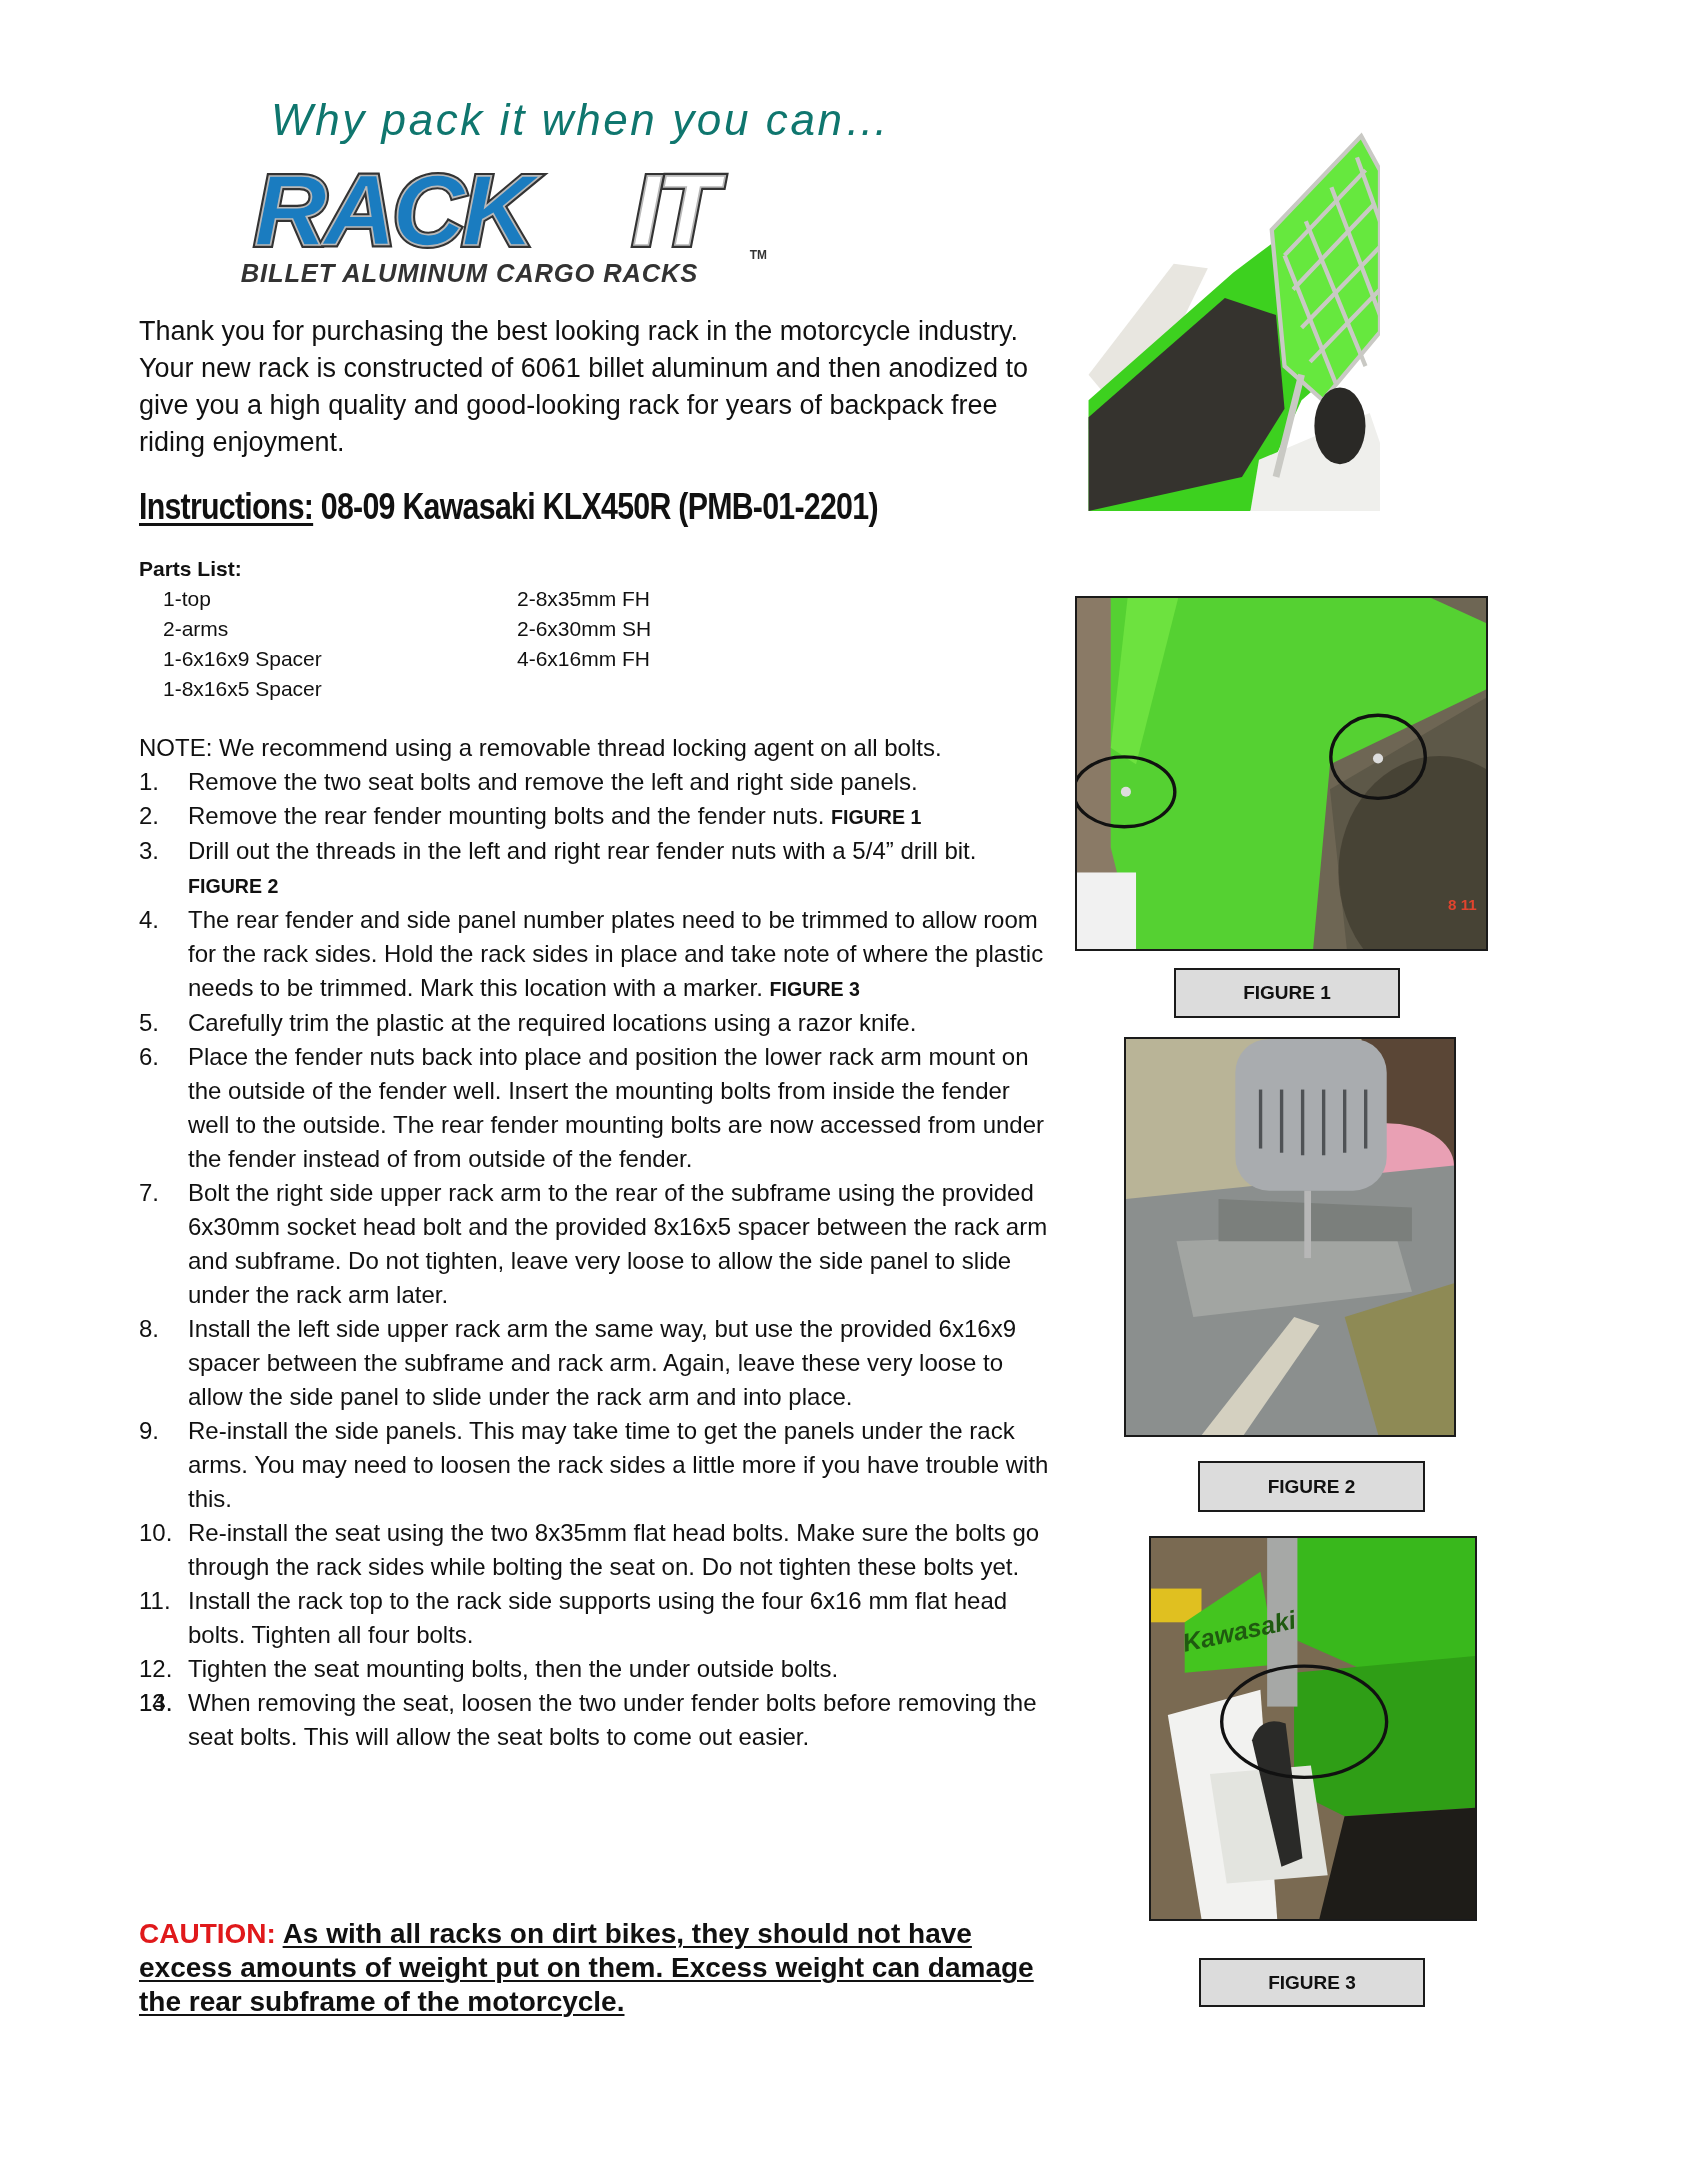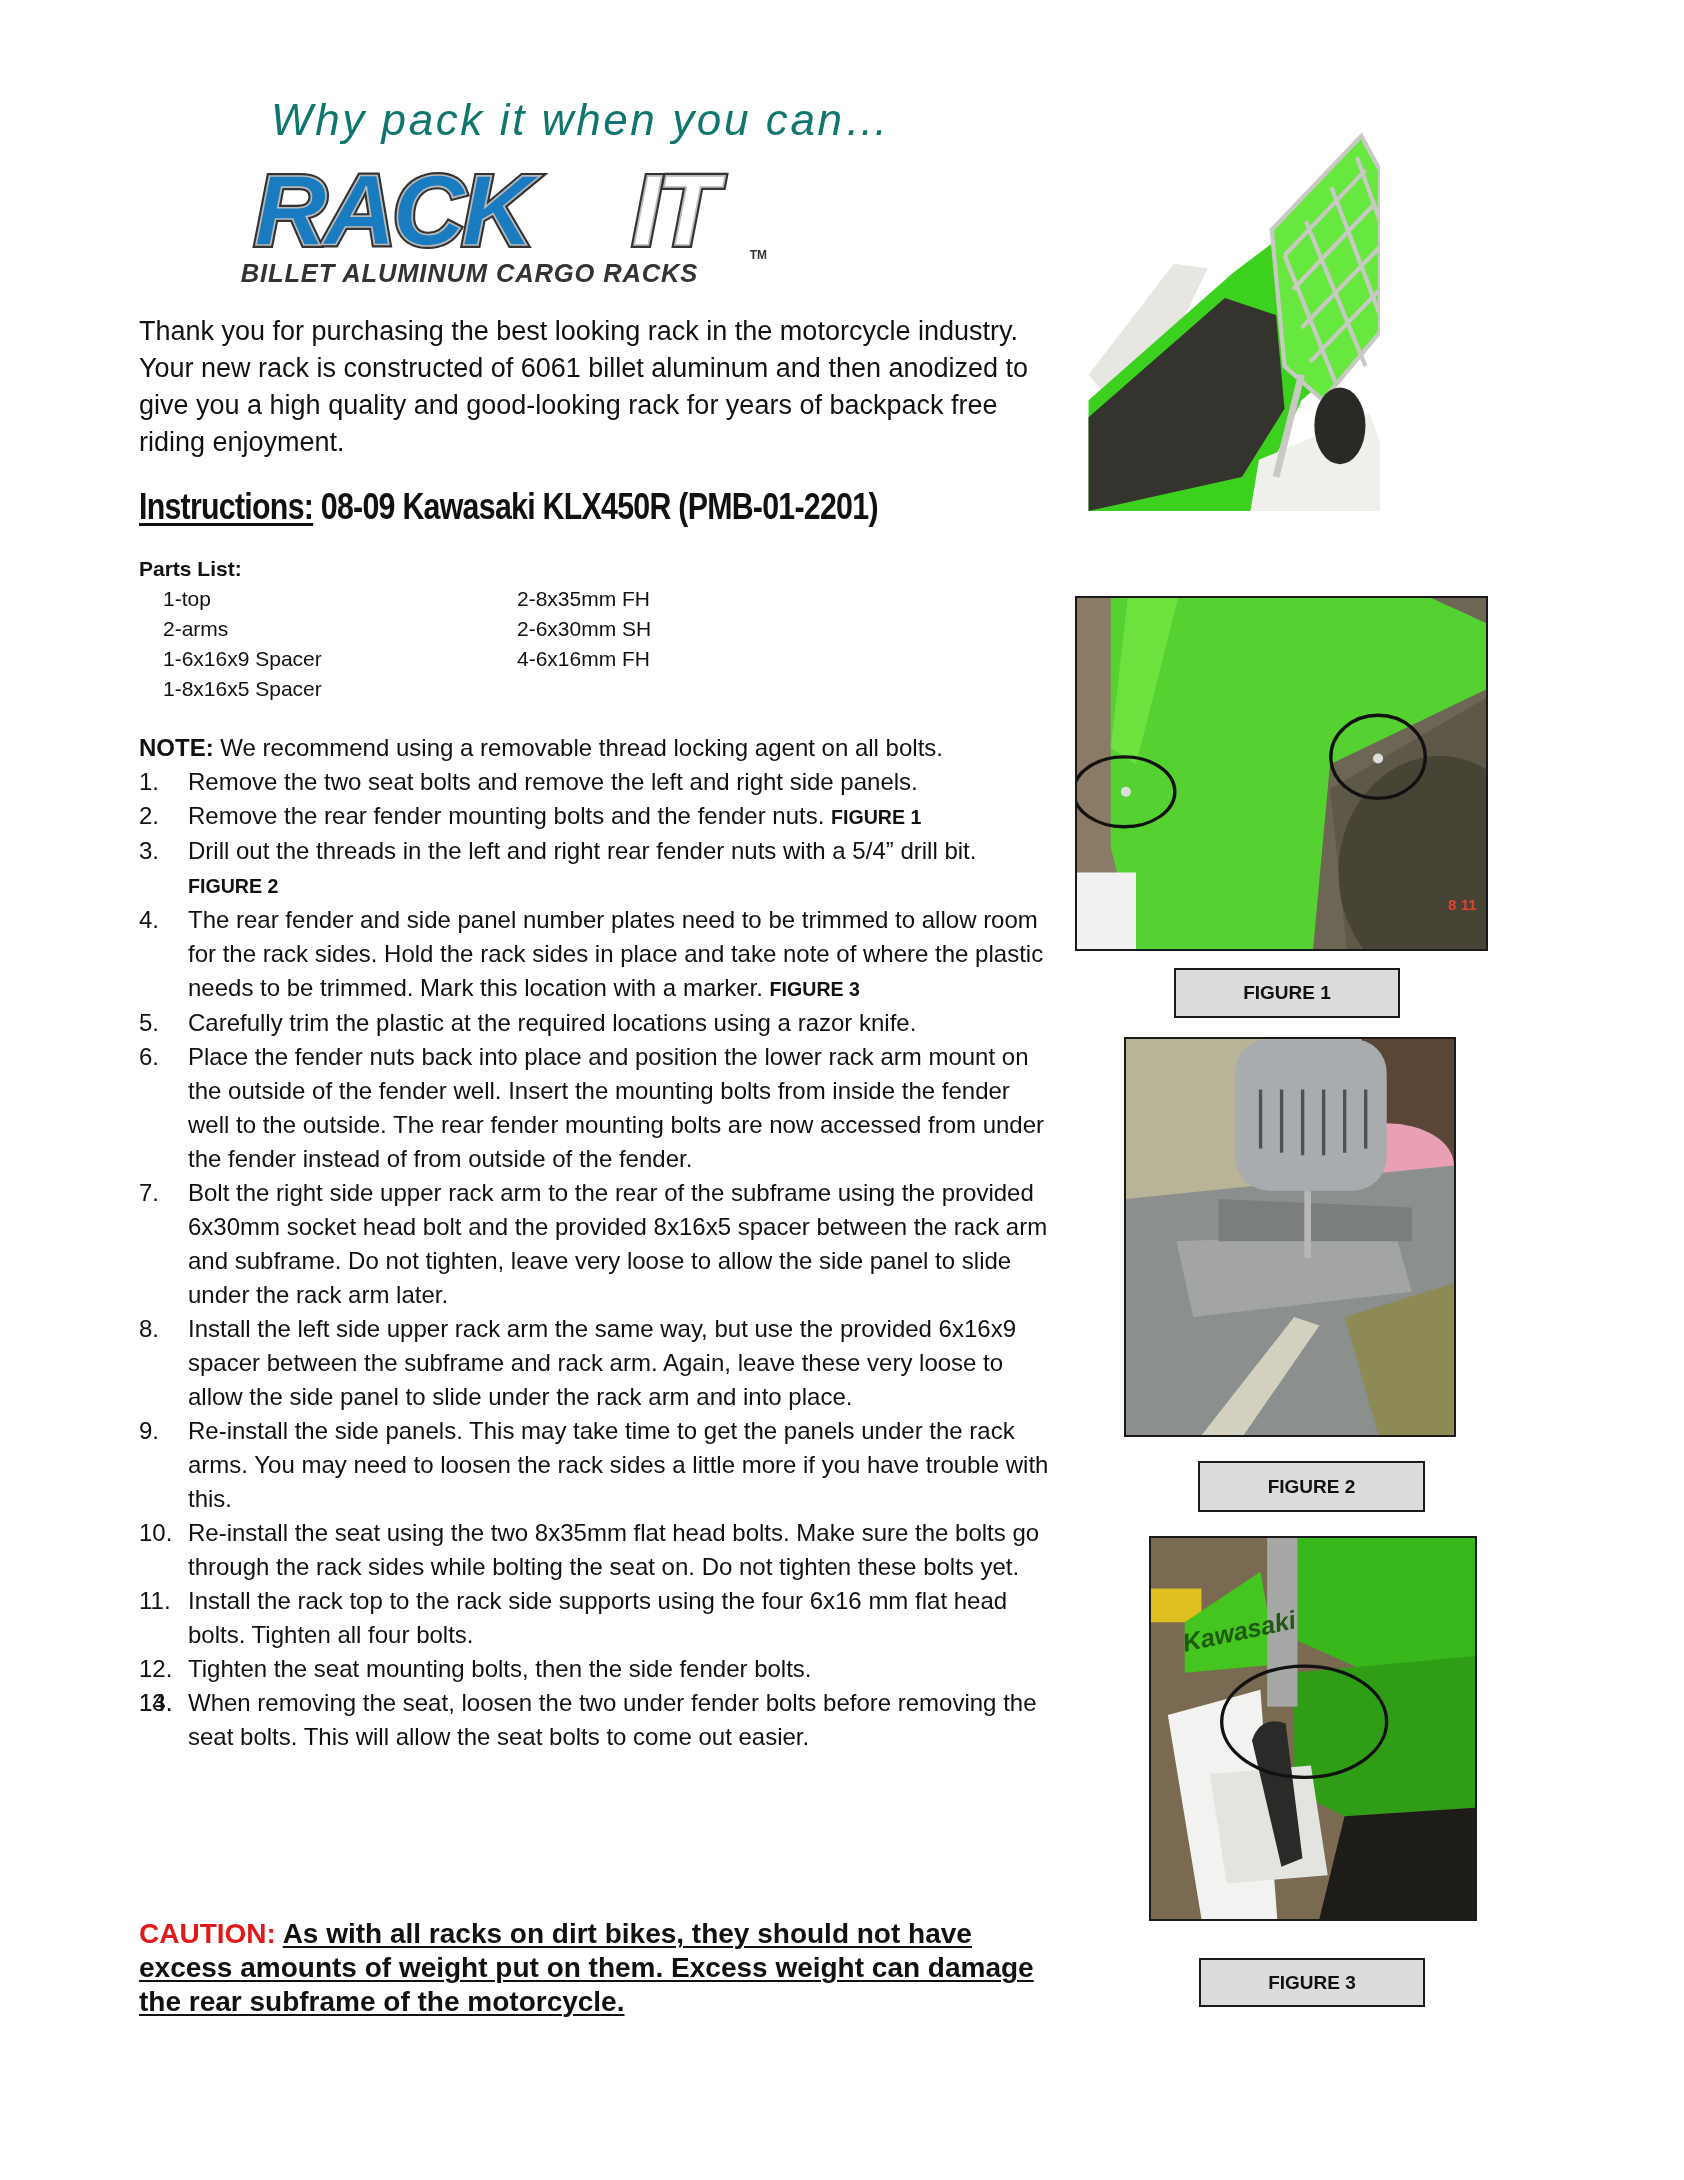--- a/index.html
+++ b/index.html
@@ -22,21 +22,21 @@
   .title .u { text-decoration: underline; text-decoration-thickness: 2.6px; text-underline-offset: 4.3px; }
 
   .parts { left: 139px; top: 554px; font-size: 21px; line-height: 30px; }
   .parts .hd { font-weight: bold; }
   .parts .col { position: absolute; top: 30px; }
   .parts .col1 { left: 0; }
   .parts .col2 { left: 354px; }
   .parts .row { white-space: nowrap; margin-left: 24px; }
 
   .steps { left: 139px; top: 731px; width: 911px; font-size: 24px; line-height: 34px; }
-  .steps .note b { font-weight: bold; }
+  .steps .note b { font-weight: normal; }
   .steps ol { list-style: none; margin: 0; padding: 0; }
   .steps li { position: relative; padding-left: 49px; }
   .steps li .num { position: absolute; left: 0; top: 0; }
   .steps .figref { font-weight: bold; font-size: 19.6px; }
 
   .caution { left: 139px; top: 1917px; width: 903px; font-size: 28px; line-height: 34px; font-weight: bold; }
   .caution .lbl { color: #e0191b; }
   .caution .msg { text-decoration: underline; text-decoration-thickness: 1.7px; text-underline-offset: 3.4px; }
 
   
@@ -94,21 +94,21 @@
     <li><span class="num">2.</span><span>Remove the rear fender mounting bolts and the fender nuts. </span><span class="figref">FIGURE 1</span></li>
     <li><span class="num">3.</span><span>Drill out the threads in the left and right rear fender nuts with a 5/4” drill bit. </span><span class="figref">FIGURE 2</span></li>
     <li><span class="num">4.</span><span>The rear fender and side panel number plates need to be trimmed to allow room for the rack sides. Hold the rack sides in place and take note of where the plastic needs to be trimmed. Mark this location with a marker. </span><span class="figref">FIGURE 3</span></li>
     <li><span class="num">5.</span><span>Carefully trim the plastic at the required locations using a razor knife.</span></li>
     <li><span class="num">6.</span><span>Place the fender nuts back into place and position the lower rack arm mount on the outside of the fender well. Insert the mounting bolts from inside the fender well to the outside. The rear fender mounting bolts are now accessed from under the fender instead of from outside of the fender.</span></li>
     <li><span class="num">7.</span><span>Bolt the right side upper rack arm to the rear of the subframe using the provided 6x30mm socket head bolt and the provided 8x16x5 spacer between the rack arm and subframe. Do not tighten, leave very loose to allow the side panel to slide under the rack arm later.</span></li>
     <li><span class="num">8.</span><span>Install the left side upper rack arm the same way, but use the provided 6x16x9 spacer between the subframe and rack arm. Again, leave these very loose to allow the side panel to slide under the rack arm and into place.</span></li>
     <li><span class="num">9.</span><span>Re-install the side panels. This may take time to get the panels under the rack arms. You may need to loosen the rack sides a little more if you have trouble with this.</span></li>
     <li><span class="num">10.</span><span>Re-install the seat using the two 8x35mm flat head bolts. Make sure the bolts go through the rack sides while bolting the seat on. Do not tighten these bolts yet.</span></li>
     <li><span class="num">11.</span><span>Install the rack top to the rack side supports using the four 6x16 mm flat head bolts. Tighten all four bolts.</span></li>
-    <li><span class="num">12.</span><span>Tighten the seat mounting bolts, then the side fender bolts.</span></li>
+    <li><span class="num">12.</span><span>Tighten the seat mounting bolts, then the under outside bolts.</span></li>
     <li><span class="num">13.</span></li>
     <li><span class="num">14.</span><span>When removing the seat, loosen the two under fender bolts before removing the seat bolts. This will allow the seat bolts to come out easier.</span></li>
   </ol>
 </div>
 
 <div class="abs caution">
   <span class="lbl">CAUTION:</span>
   <span class="msg">As with all racks on dirt bikes, they should not have excess amounts of weight put on them. Excess weight can damage the rear subframe of the motorcycle.</span>
 </div>
 

